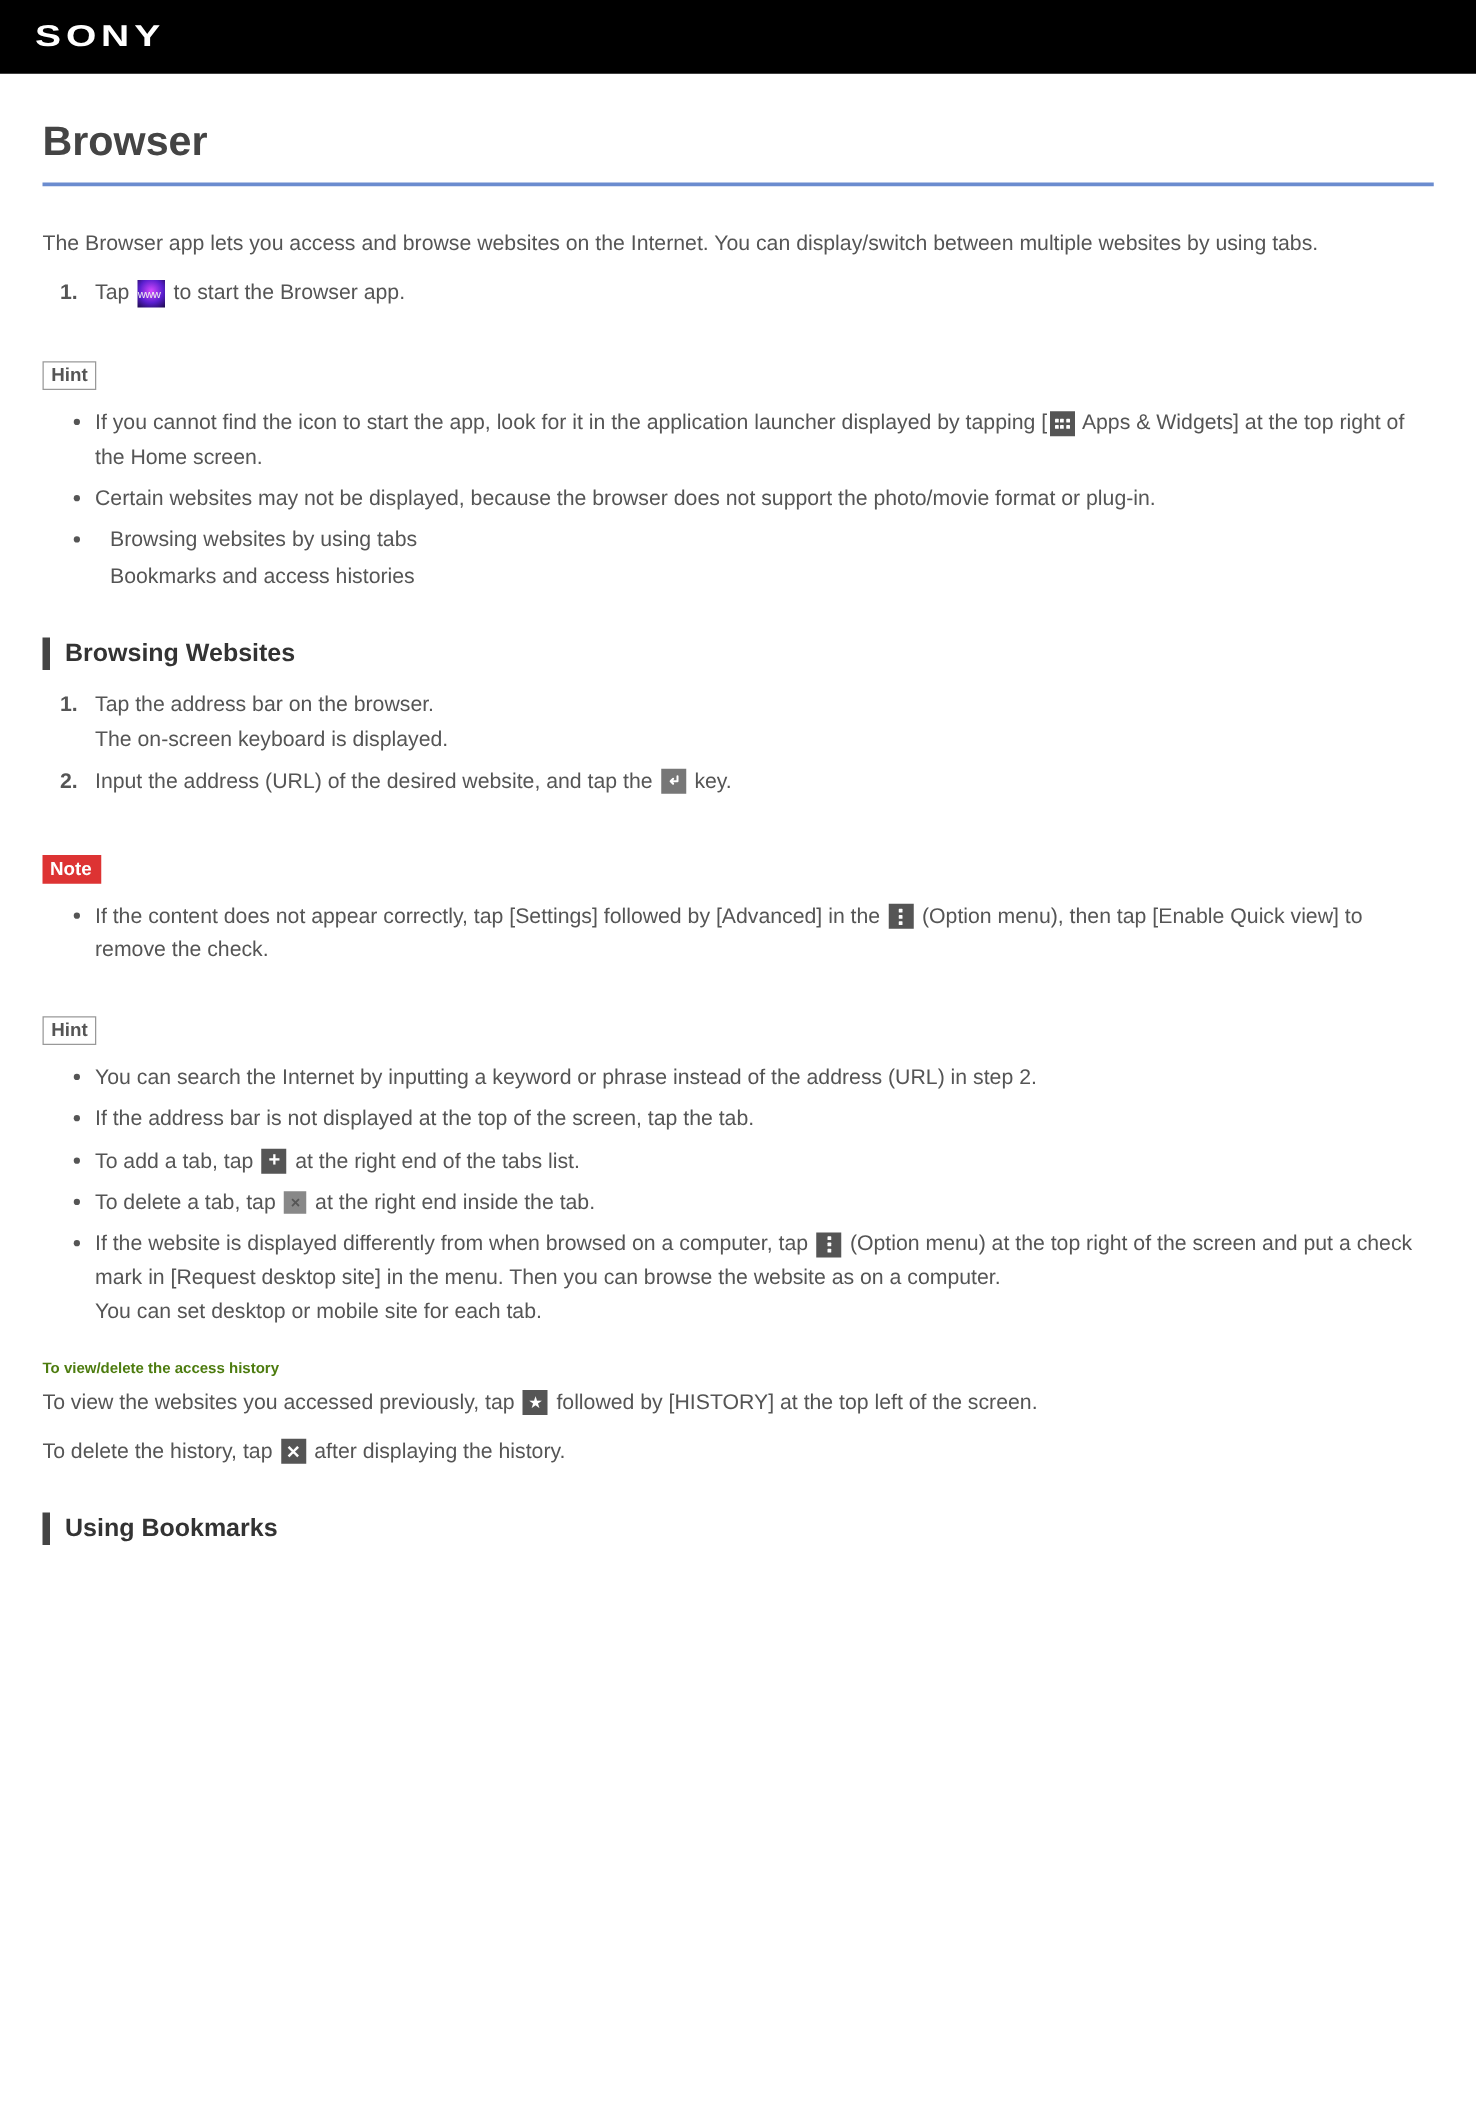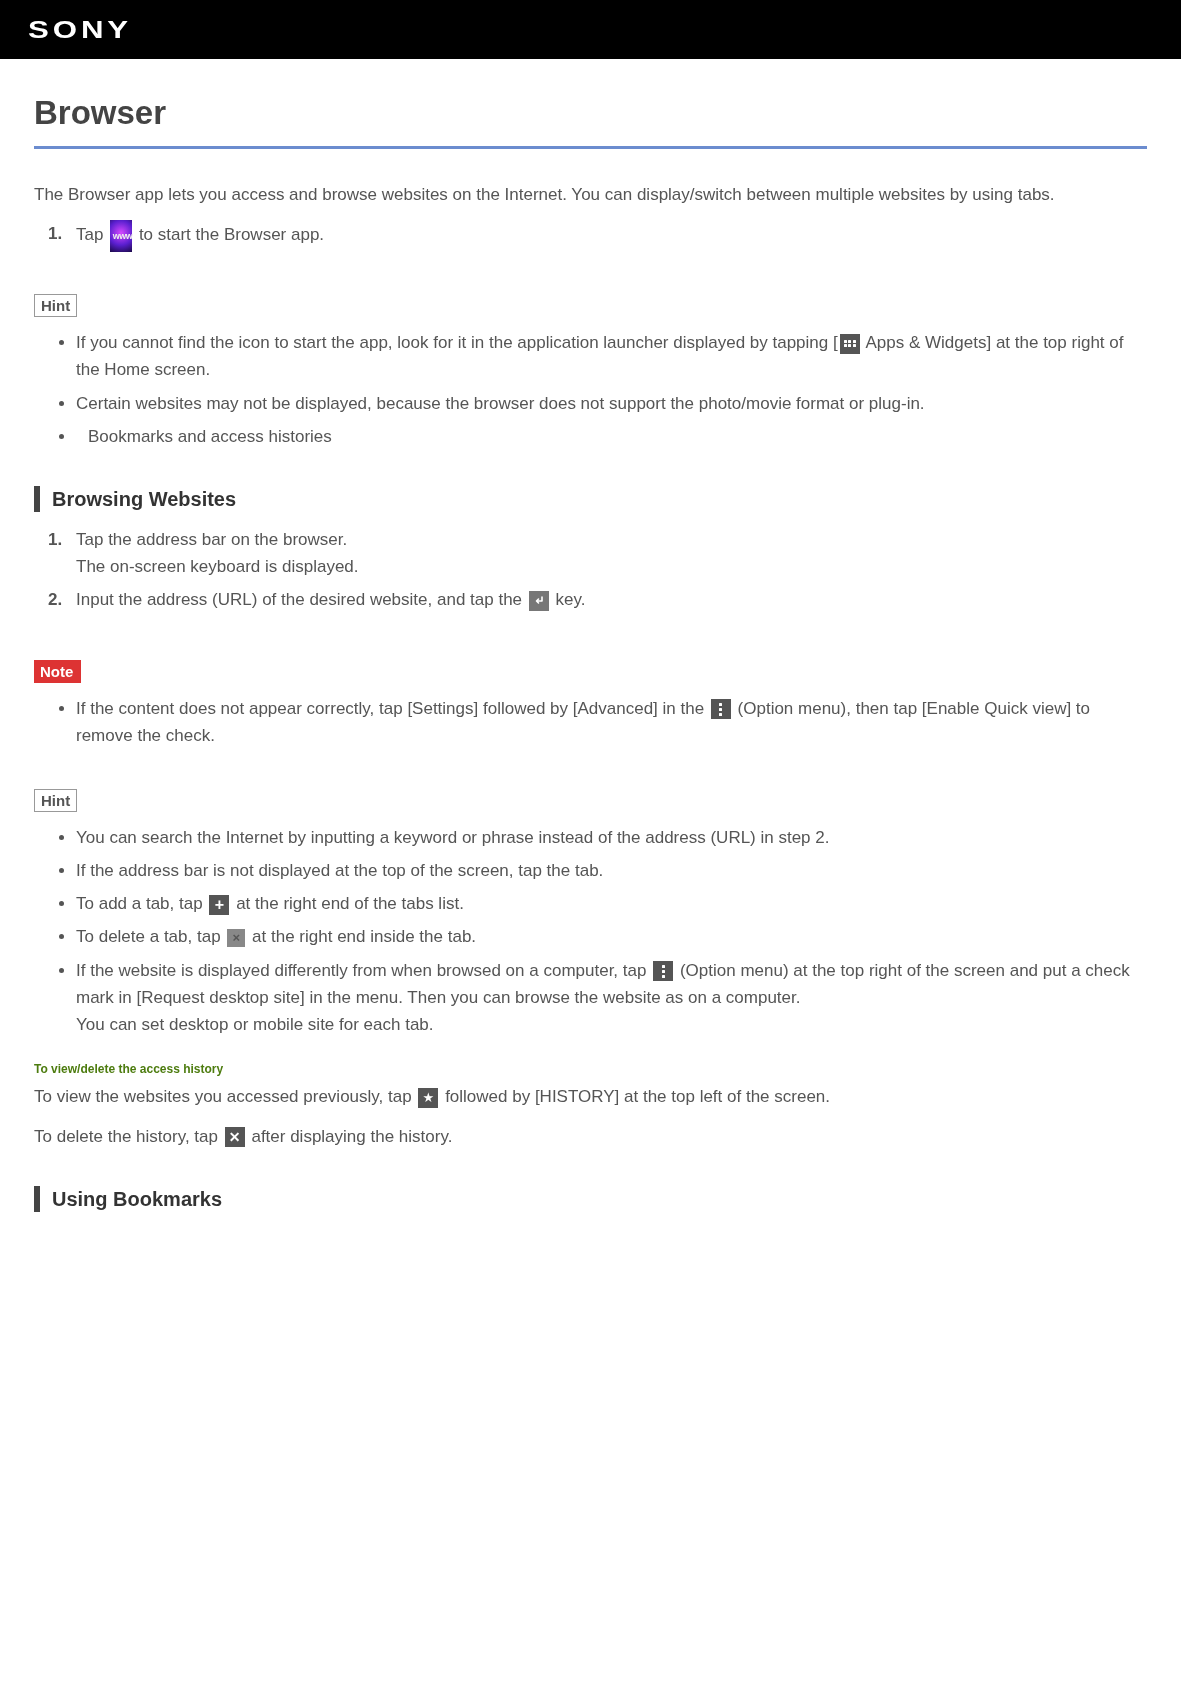--- a/index.html
+++ b/index.html
@@ -14,21 +14,21 @@
   ol { list-style: none; counter-reset: item; padding-left: 42px; margin: 4px 0 20px 0; }
   ol > li { counter-increment: item; position: relative; margin-bottom: 6px; }
   ol > li::before { content: counter(item) "."; position: absolute; left: -28px; font-weight: bold; color: #555; }
   ul { list-style: disc; padding-left: 42px; margin: 6px 0 18px 0; }
   ul > li { margin-bottom: 6px; }
   .sub { padding-left: 12px; display: block; margin-top: 2px; }
   .hint-label { display: inline-block; border: 1px solid #999; padding: 2px 6px; font-weight: bold; font-size: 15px; color: #555; margin: 22px 0 6px 0; }
   .note-label { display: inline-block; background: #d33; color: #fff; padding: 3px 8px 3px 6px; font-weight: bold; font-size: 15px; margin: 26px 0 6px 0; }
   h2 { font-size: 20px; color: #333; font-weight: bold; border-left: 6px solid #444; padding-left: 12px; margin: 36px 0 14px 0; line-height: 1.3; }
   .icon { display: inline-block; width: 20px; height: 20px; vertical-align: middle; position: relative; margin: 0 2px; }
-  .www-icon { background: radial-gradient(circle at 50% 40%, #d548ff 0%, #5a1fcf 55%, #1a0947 100%); display: inline-flex; align-items: center; justify-content: flex-end; color: #eee; font-size: 9px; font-weight: bold; width: 22px; height: 32px; letter-spacing: -0.5px;}
+  .www-icon { background: radial-gradient(circle at 50% 40%, #d548ff 0%, #5a1fcf 55%, #1a0947 100%); display: inline-flex; align-items: center; justify-content: flex-start; color: #eee; font-size: 9px; font-weight: normal; width: 22px; height: 22px; letter-spacing: -0.5px;}
   .launcher-icon { background: #555; display: inline-flex; align-items: center; justify-content: center; }
   .dotgrid { display: grid; grid-template-columns: 3px 3px 3px; grid-auto-rows: 3px; gap: 1.5px; }
   .dotgrid span { background: #fff; width: 3px; height: 3px; border-radius: 0.5px;}
   .enter-icon { background: #777; display: inline-flex; align-items: center; justify-content: center; width: 20px; height: 20px; }
   .opt-icon { background: #555; display: inline-flex; align-items: center; justify-content: center; }
   .vdots { display: flex; flex-direction: column; gap: 2px; }
   .vdots span { width: 3px; height: 3px; background: #fff; border-radius: 0.5px; }
   .plus-icon { background: #555; display: inline-flex; align-items: center; justify-content: center; color: #fff; font-weight: bold; font-size: 16px; line-height: 1;}
   .close-icon { background: #888; display: inline-flex; align-items: center; justify-content: center; color:#555; font-weight:bold; font-size:13px; width:18px; height:18px;}
   .star-icon { background: #555; display: inline-flex; align-items: center; justify-content: center; color:#fff; font-size:13px;}
@@ -68,20 +68,21 @@
             <span></span>
             <span></span>
             <span></span>
             <span></span>
             <span></span>
           </span>
         </span><span> Apps &amp; Widgets] at the top right of the Home screen.</span>
     </li>
     <li>Certain websites may not be displayed, because the browser does not support the photo/movie format or plug-in.</li>
     <li>
+      <span class="sub">Browsing websites by using tabs</span>
       <span class="sub">Bookmarks and access histories</span>
     </li>
   </ul>
 
   <h2>Browsing Websites</h2>
   <ol>
     <li>
       <span>Tap the address bar on the browser.</span><br>
       <span>The on-screen keyboard is displayed.</span>
     </li>

